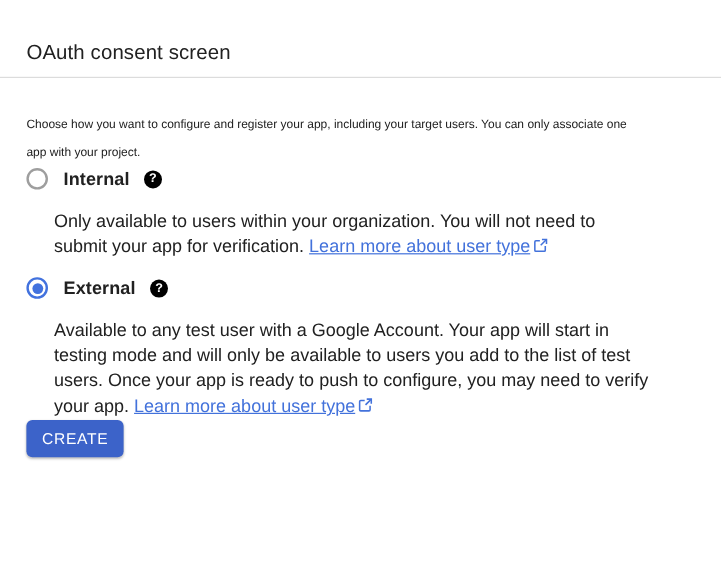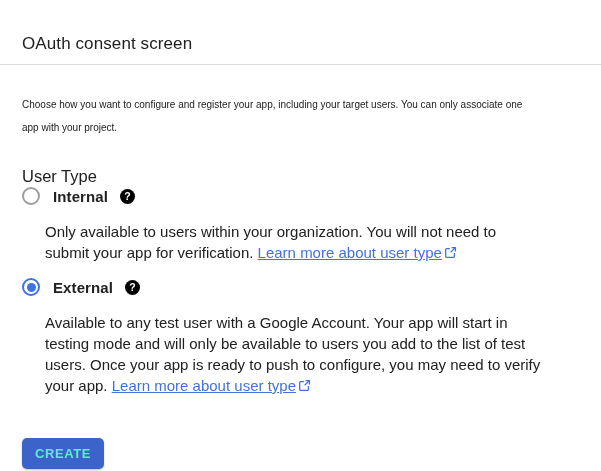--- a/index.html
+++ b/index.html
@@ -105,49 +105,47 @@
     cursor:pointer;
     white-space:nowrap;
   }
   .ext-icon{
     display:inline-block;
     vertical-align:-1px;
     margin-left:2px;
     color:var(--link_blue);
   }
   .create-button{
-    margin-top:41px;
     display:inline-block;
     background:var(--accent_blue);
-    color:#5eead4;
+    color:#ffffff;
     border:none;
     border-radius:5px;
     font-family:"Liberation Sans", sans-serif;
     font-size:13px;
-    font-weight:700;
+    font-weight:400;
     letter-spacing:0.6px;
     padding:8px 13px 8px 13px;
     cursor:pointer;
     box-shadow:0 1px 2px rgba(0,0,0,0.25);
   }
 </style>
 </head>
 <body>
 
 <div class="page">
 
   <div class="header">
     <div class="page-title">OAuth consent screen</div>
   </div>
 
   <div class="content">
 
     <p class="intro">Choose how you want to configure and register your app, including your target users. You can only associate one app with your project.</p>
 
-    <h2 class="section-heading">User Type</h2>
 
     
     <div class="radio-row">
       <span class="radio radio--off"></span>
       <span class="radio-label">Internal</span>
       <span class="help-icon">?</span>
     </div>
     <p class="option-desc internal">
       <span>Only available to users within your organization. You will not need to submit your app for verification. </span><a class="learn-link"><span>Learn more about user type</span><span class="ext-icon"><svg width="13" height="13" viewBox="0 0 13 13">
               <path d="M10.4 7.1v3.4c0 .5-.4.9-.9.9H2.6c-.5 0-.9-.4-.9-.9V3.6c0-.5.4-.9.9-.9h3.3" fill="none" stroke="currentColor" stroke-width="1.3"></path>

